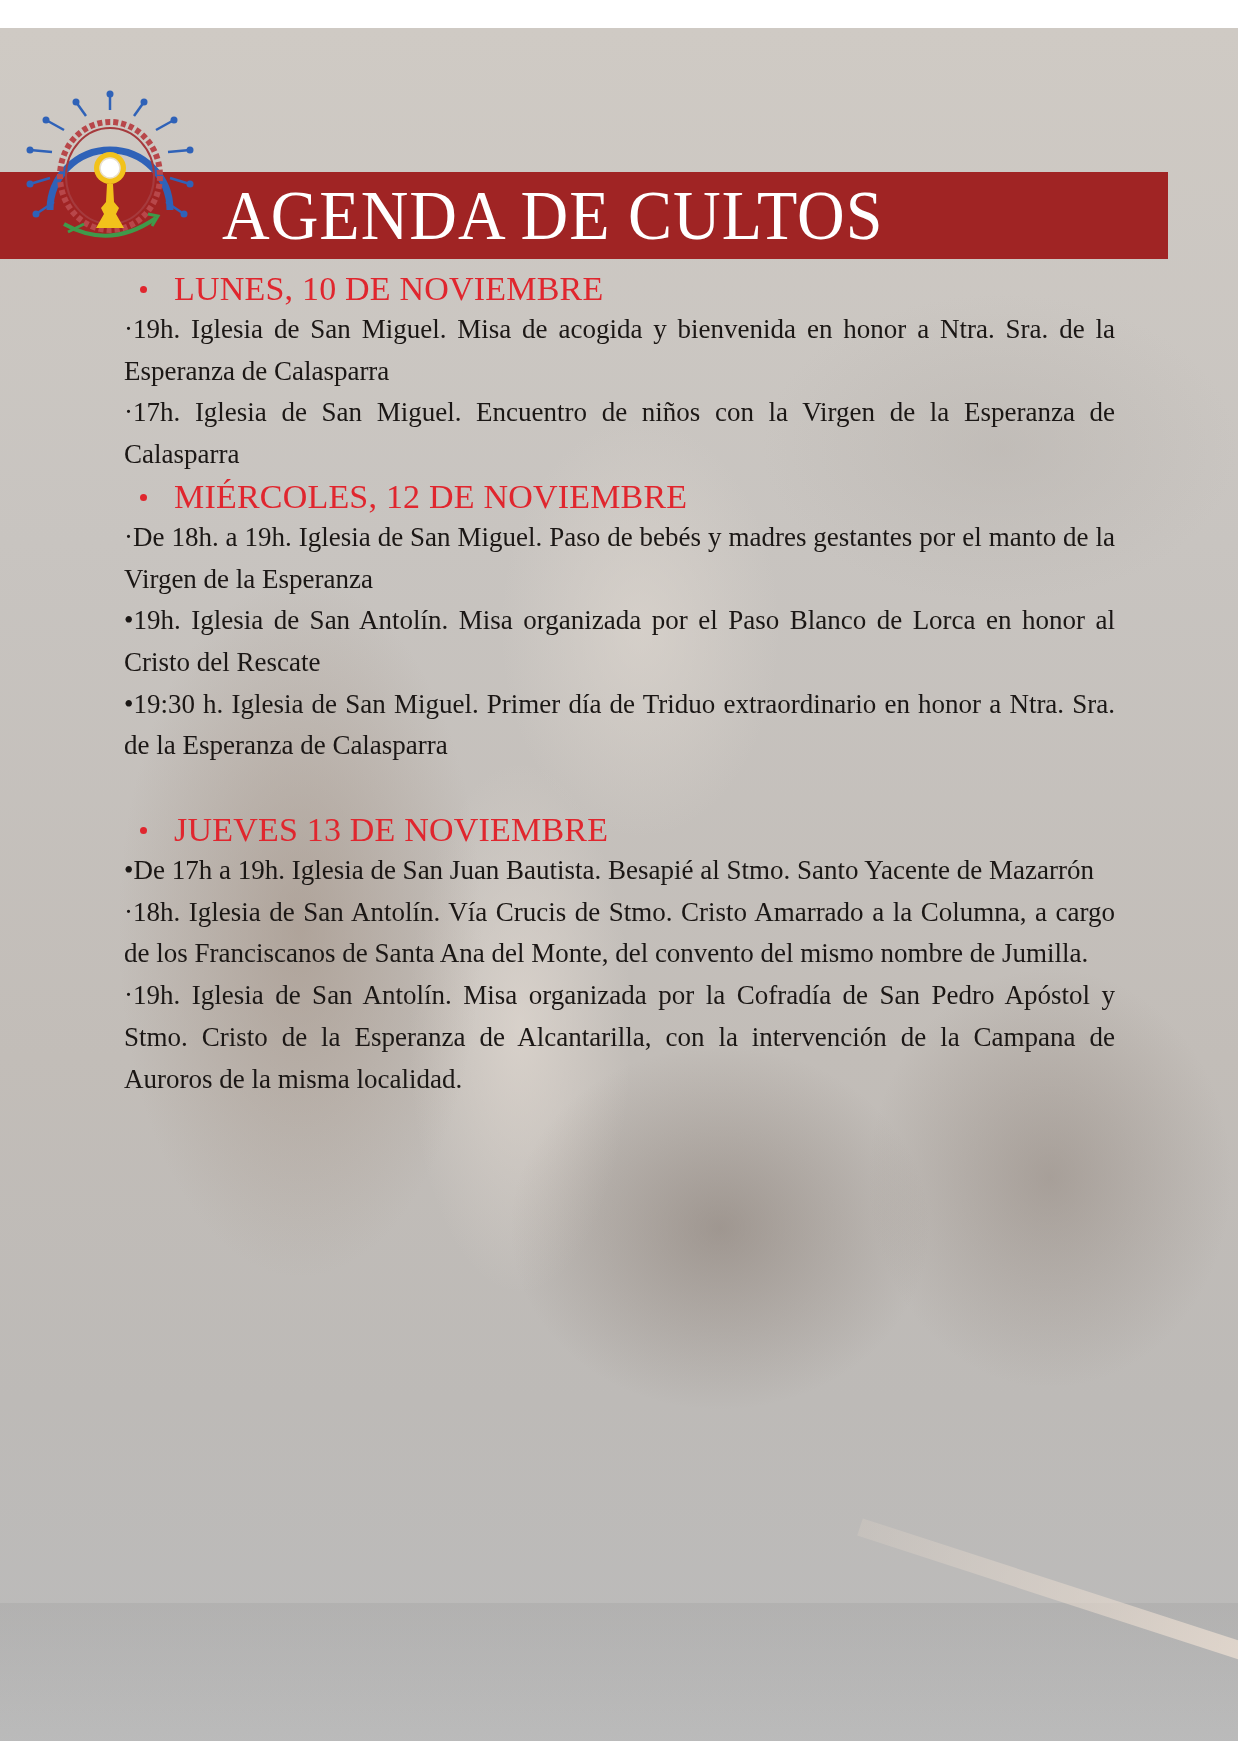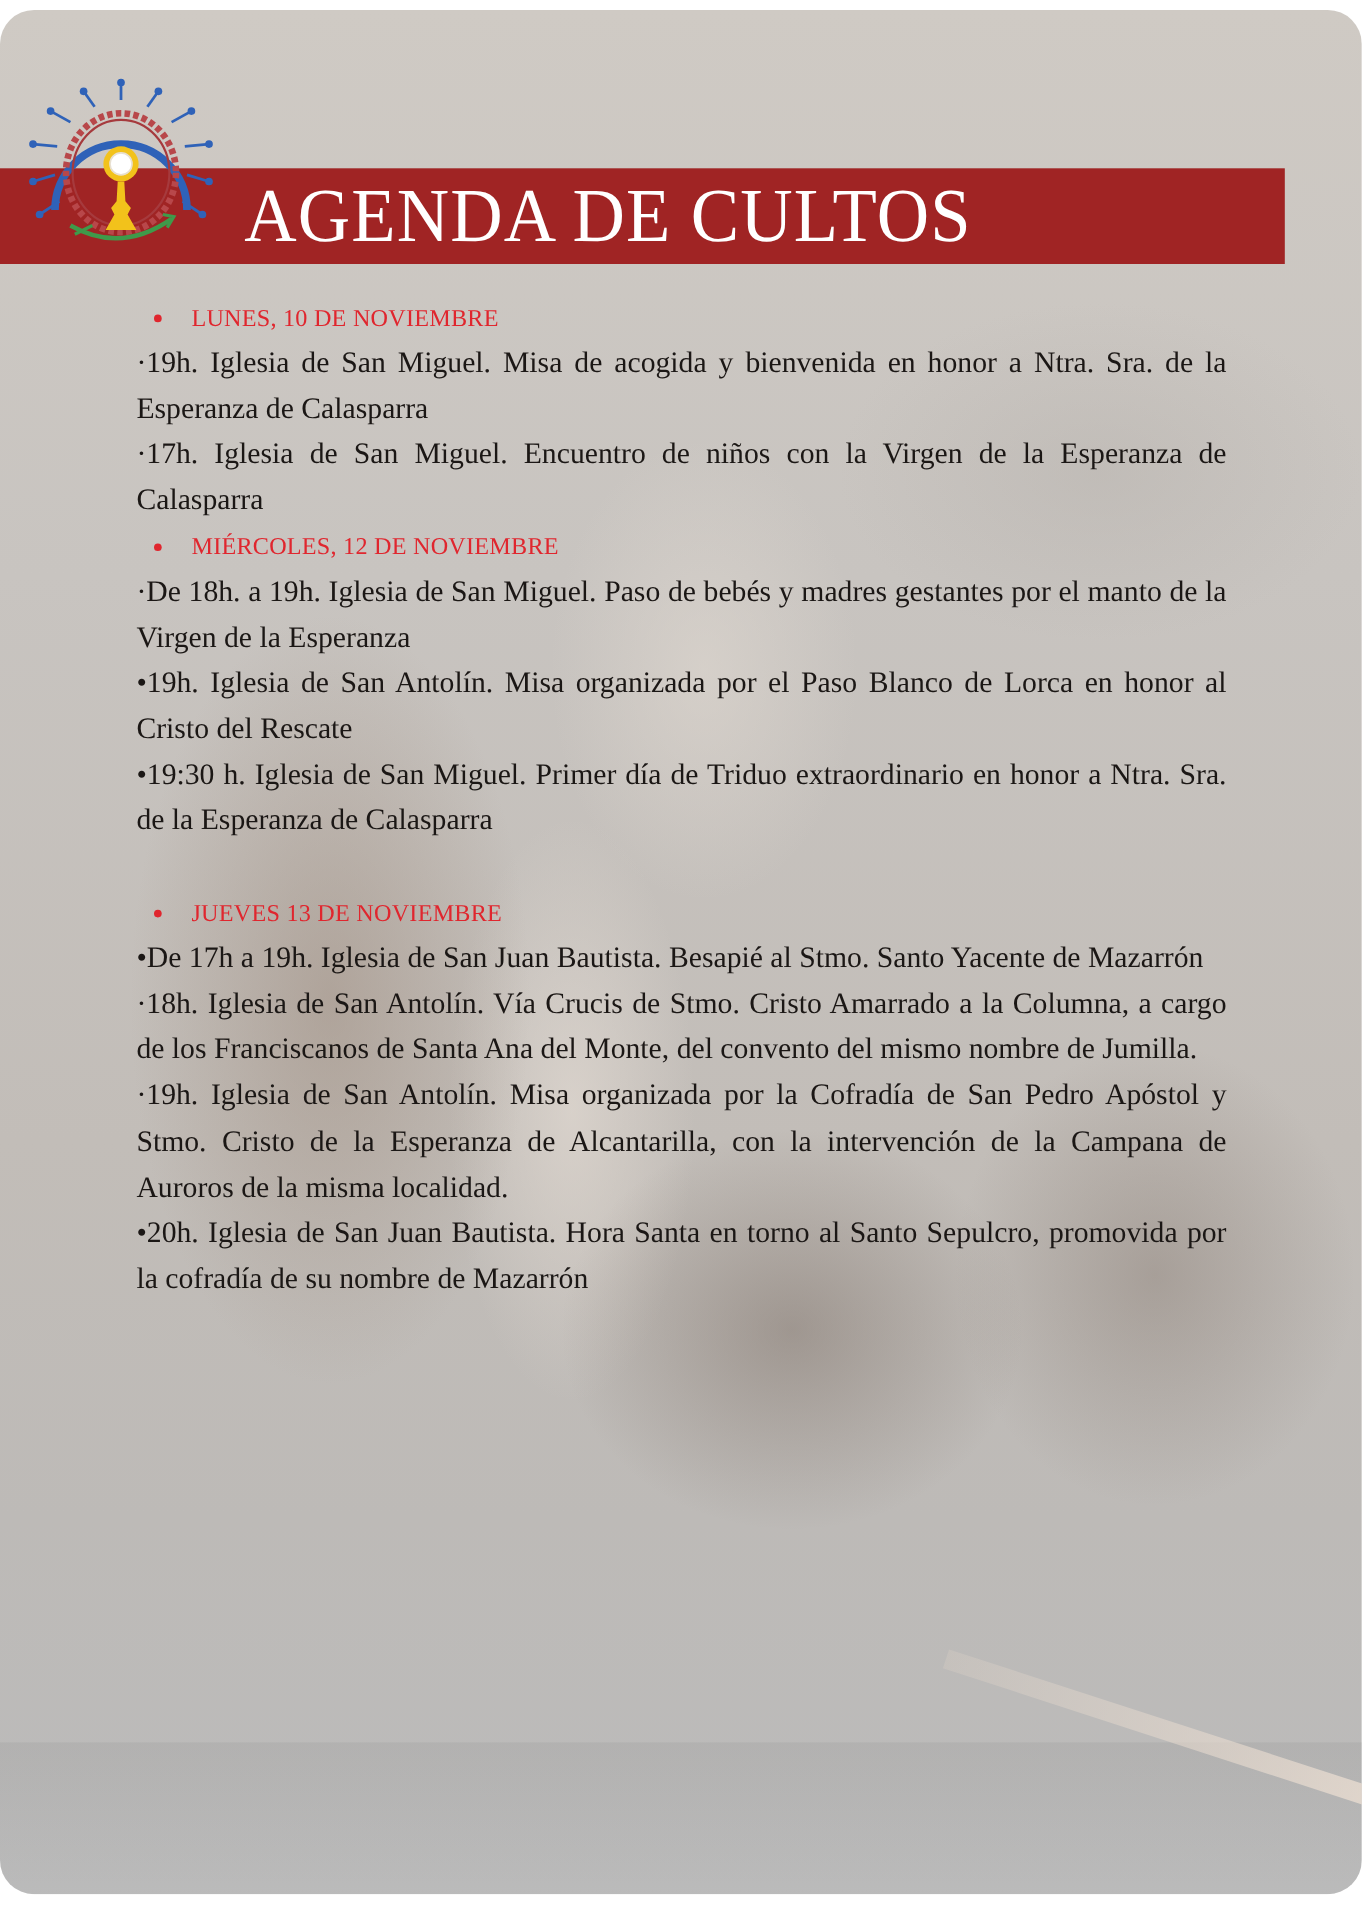--- a/index.html
+++ b/index.html
@@ -2,31 +2,30 @@
 <html><head>
   <meta charset="utf-8">
   <style>
     html, body { margin: 0; padding: 0; }
     body {
       width: 1240px; height: 1754px; background: #ffffff;
       position: relative; overflow: hidden;
       font-family: "Liberation Serif", "DejaVu Serif", serif;
     }
     .page {
-      position: absolute; left: 0; top: 9px; width: 1238px; height: 1713px;
+      position: absolute; left: 0; top: 28px; width: 1238px; height: 1713px;
       overflow: hidden;
       background:
         radial-gradient(ellipse 260px 500px at 300px 900px, rgba(150,130,115,0.45), rgba(0,0,0,0) 70%),
         radial-gradient(ellipse 300px 260px at 720px 1200px, rgba(110,95,85,0.40), rgba(0,0,0,0) 70%),
         radial-gradient(ellipse 260px 300px at 1050px 1150px, rgba(120,105,95,0.35), rgba(0,0,0,0) 70%),
         radial-gradient(ellipse 200px 300px at 640px 600px, rgba(225,218,210,0.55), rgba(0,0,0,0) 70%),
         radial-gradient(ellipse 160px 380px at 520px 1000px, rgba(230,222,214,0.6), rgba(0,0,0,0) 70%),
         radial-gradient(ellipse 340px 220px at 1000px 420px, rgba(180,175,170,0.4), rgba(0,0,0,0) 70%),
         linear-gradient(180deg, #cfcac4 0%, #c8c4c0 30%, #c2bdb8 60%, #bdbab7 80%, #bbbbbb 100%);
-      border-radius: 31px;
     }
     .floor-shadow {
       position: absolute; left: 0; top: 1575px; width: 1238px; height: 140px;
       background: linear-gradient(180deg, rgba(150,150,150,0.25), rgba(185,185,185,0.15));
     }
     .sword {
       position: absolute; left: 860px; top: 1490px; width: 420px; height: 18px;
       background: linear-gradient(90deg, rgba(235,220,205,0.2), rgba(235,222,210,0.8));
       transform: rotate(18deg); transform-origin: left center;
     }
@@ -43,21 +42,21 @@
     }
     .logo {
       position: absolute; left: 24px; top: 62px; width: 172px; height: 160px;
     }
     .content {
       position: absolute; left: 124px; top: 268px; width: 991px;
       color: #1b1715;
       font-size: 27px; line-height: 41.7px;
     }
     .day {
-      color: #e0262e; font-size: 22px; line-height: 41px;
+      color: #e0262e; font-size: 34px; line-height: 41px;
       letter-spacing: 0.2px;
       padding-left: 50px; position: relative;
       text-transform: uppercase;
     }
     .day .dot {
       position: absolute; left: 16px; top: 18px; width: 7px; height: 7px;
       border-radius: 50%; background: #e0262e;
     }
     .item {
       text-align: justify; text-align-last: left;
@@ -138,14 +137,13 @@
 
   <div class="spacer"></div>
 
   <div class="day">
     <span class="dot"></span>
     <span>JUEVES 13 DE NOVIEMBRE</span>
   </div>
   <div class="item">•De 17h a 19h. Iglesia de San Juan Bautista. Besapié al Stmo. Santo Yacente de Mazarrón</div>
   <div class="item">·18h. Iglesia de San Antolín. Vía Crucis de Stmo. Cristo Amarrado a la Columna, a cargo de los Franciscanos de Santa Ana del Monte, del convento del mismo nombre de Jumilla.</div>
   <div class="item">·19h. Iglesia de San Antolín. Misa organizada por la Cofradía de San Pedro Apóstol y Stmo. Cristo de la Esperanza de Alcantarilla, con la intervención de la Campana de Auroros de la misma localidad.</div>
-  <div class="item">•20h. Iglesia de San Juan Bautista. Hora Santa en torno al Santo Sepulcro, promovida por la cofradía de su nombre de Mazarrón</div>
 </div>
 
 </body></html>

